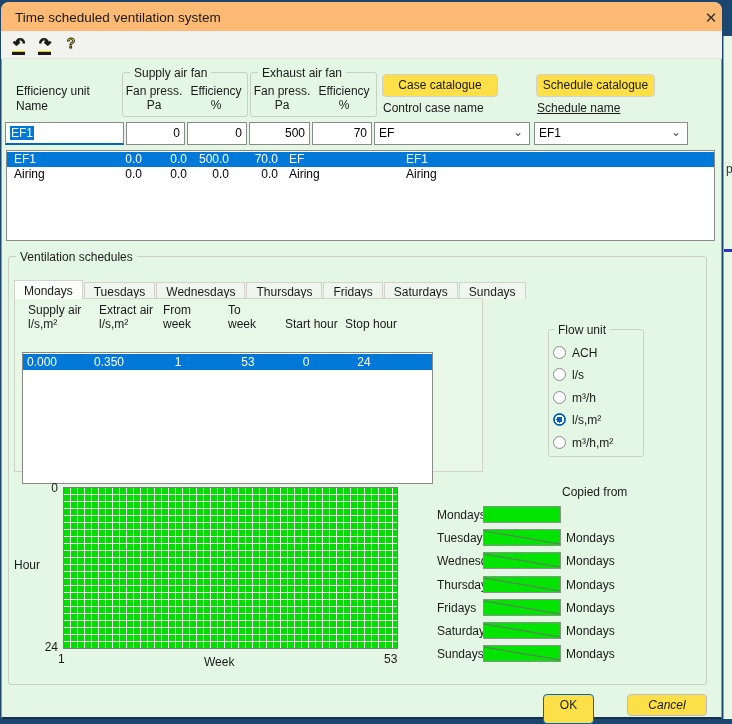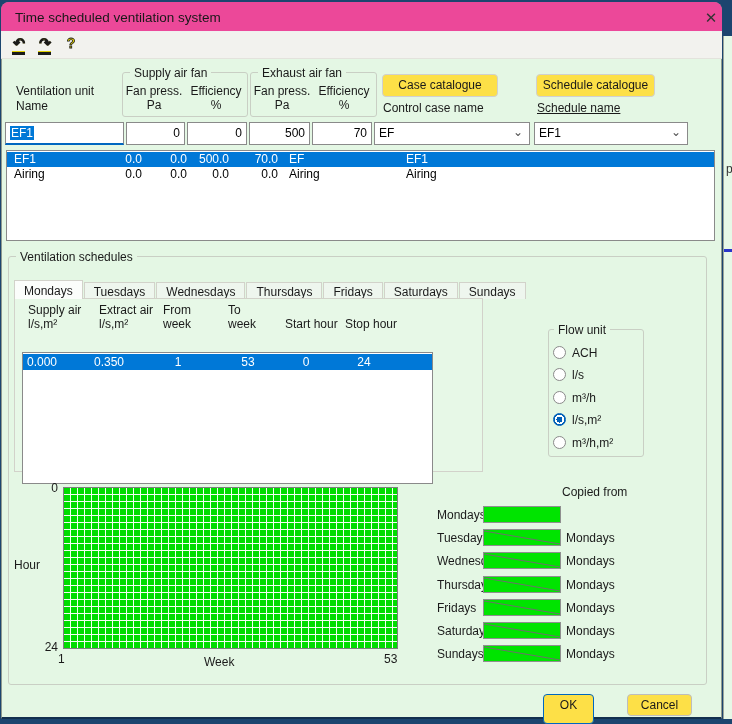--- a/index.html
+++ b/index.html
@@ -4,21 +4,21 @@
 <style>
   * { margin:0; padding:0; box-sizing:border-box; }
   html,body { width:732px; height:724px; }
   body { font-family:"Liberation Sans", sans-serif; background:#1c456f; position:relative; overflow:hidden; }
   #screen { position:absolute; left:0; top:0; width:732px; height:724px; }
   .lbl { position:absolute; font-size:12px; color:#1a1a1a; white-space:nowrap; line-height:14px; }
 
   
   .dialog { position:absolute; left:1px; top:2px; width:721px; height:717px;
             background:#e4f7e4; border-radius:8px 8px 0 0; border:1px solid #8f9a8f; border-bottom:2px solid #13304e; }
-  .titlebar { position:absolute; left:1px; top:2px; width:721px; height:30px; background:#ec4899;
+  .titlebar { position:absolute; left:1px; top:2px; width:721px; height:30px; background:#fdba74;
               border-radius:8px 8px 0 0; border-bottom:1px solid #f0f0f0; }
   .title { position:absolute; left:14px; top:8px; font-size:13.5px; color:#191919; }
   .close-x { position:absolute; left:697px; top:7px; width:26px; height:20px; text-align:center;
              font-size:15px; color:#333; cursor:default; }
   .toolbar { position:absolute; left:1px; top:32px; width:721px; height:27px; background:#f2f2ee;
              border-bottom:1px solid #e3e3dc; }
   .tool-ic { position:absolute; top:3px; width:20px; height:20px; text-align:center; font-weight:bold;
              font-size:14px; line-height:16px; color:#e0cf00; -webkit-text-stroke:0.8px #1a1a1a; }
   .tool-ic.base::after { content:""; position:absolute; left:3px; bottom:0px; width:13px; height:3px;
              background:#1a1a1a; border-top:1px solid #e0cf00; }
@@ -93,21 +93,21 @@
     <div class="title">Time scheduled ventilation system</div>
     <div class="close-x">✕</div>
   </div>
 
   <div class="toolbar" id="toolbar">
       <div class="tool-ic base" style="left: 8px;">↶</div>
       <div class="tool-ic base" style="left: 34px;">↷</div>
       <div class="tool-ic" style="left: 60px;">?</div>
     </div>
 
-  <div class="lbl" style="left:16px; top:84px;">Ventilation unit</div>
+  <div class="lbl" style="left:16px; top:84px;">Efficiency unit</div>
   <div class="lbl" style="left:16px; top:99px;">Name</div>
 
   <div class="gbox" style="left:122px; top:72px; width:126px; height:45px;"></div>
   <div class="gleg" style="left:130px; top:66px;">Supply air fan</div>
   <div class="hdr" style="left:124px; top:84px; width:60px; text-align:center;" id="sup-col1">Fan press.
 Pa</div>
   <div class="hdr" style="left:186px; top:84px; width:60px; text-align:center;" id="sup-col2">Efficiency
 %</div>
 
   <div class="gbox" style="left:250px; top:72px; width:127px; height:45px;"></div>
@@ -256,19 +256,19 @@
       <div class="lbl" style="left: 437px; top: 647.2px;">Sundays</div>
       <div class="lbl" style="left: 566px; top: 647.2px;">Mondays</div>
       <div class="daybar" style="top: 645.2px; background: rgb(0, 228, 0);">
         <svg width="76" height="15">
           <line x1="0" y1="1" x2="76" y2="14" stroke="#6e6e6e" stroke-width="1"></line>
         </svg>
       </div>
     </div>
 
   <div class="btn okbtn" style="left:543px; top:694px; width:51px; height:30px;">OK</div>
-  <div class="btn cancelbtn" style="left:627px; top:694px; width:65px; height:22px;">Cancel</div>
+  <div class="btn cancelbtn" style="left:627px; top:694px; width:80px; height:22px;font-style:italic;">Cancel</div>
 
   <div class="rsliver">
     <div class="p">p</div>
     <div class="bluebar"></div>
   </div>
 </div>
 
 </body></html>

